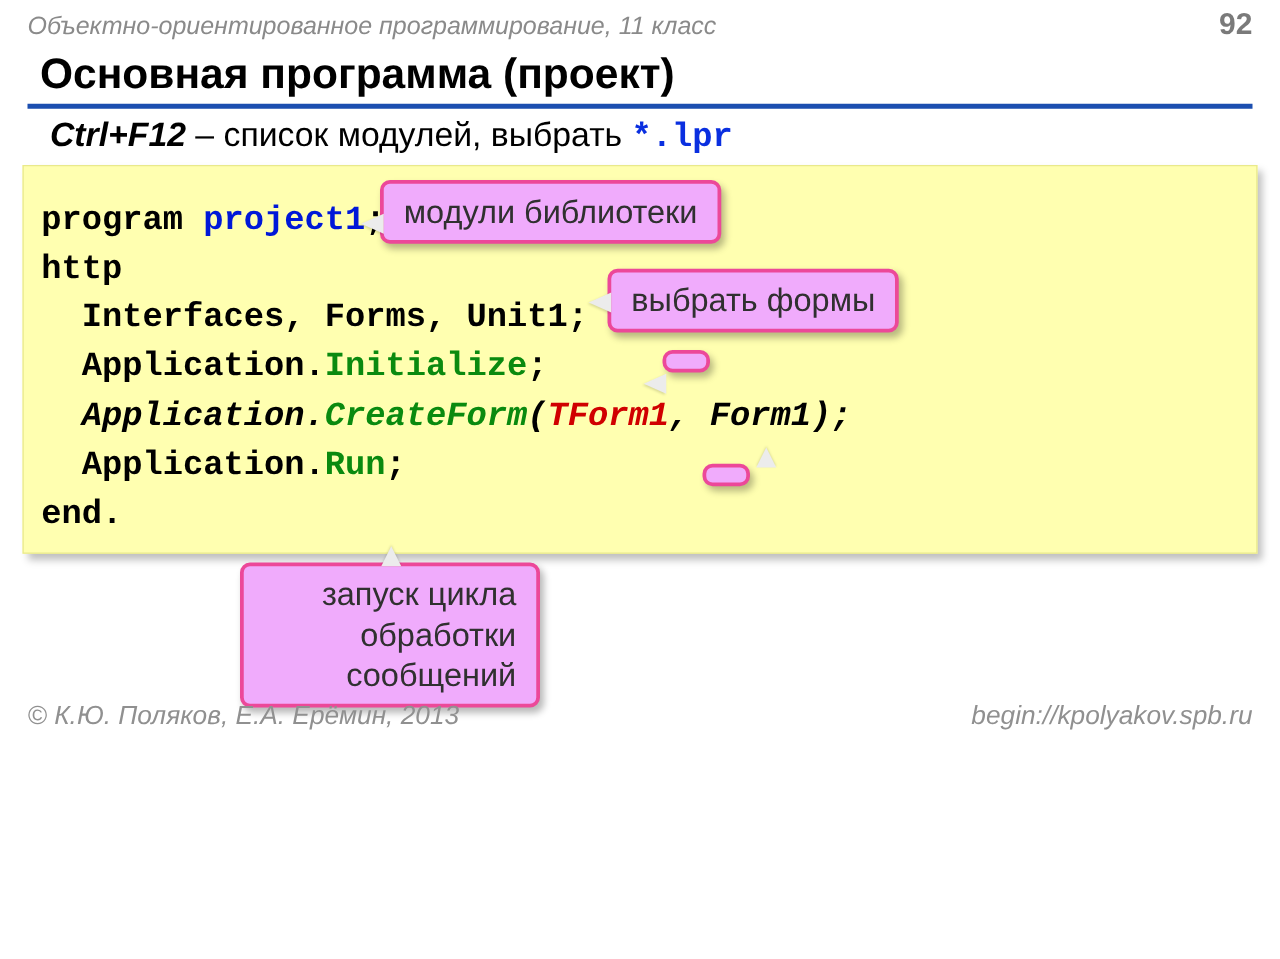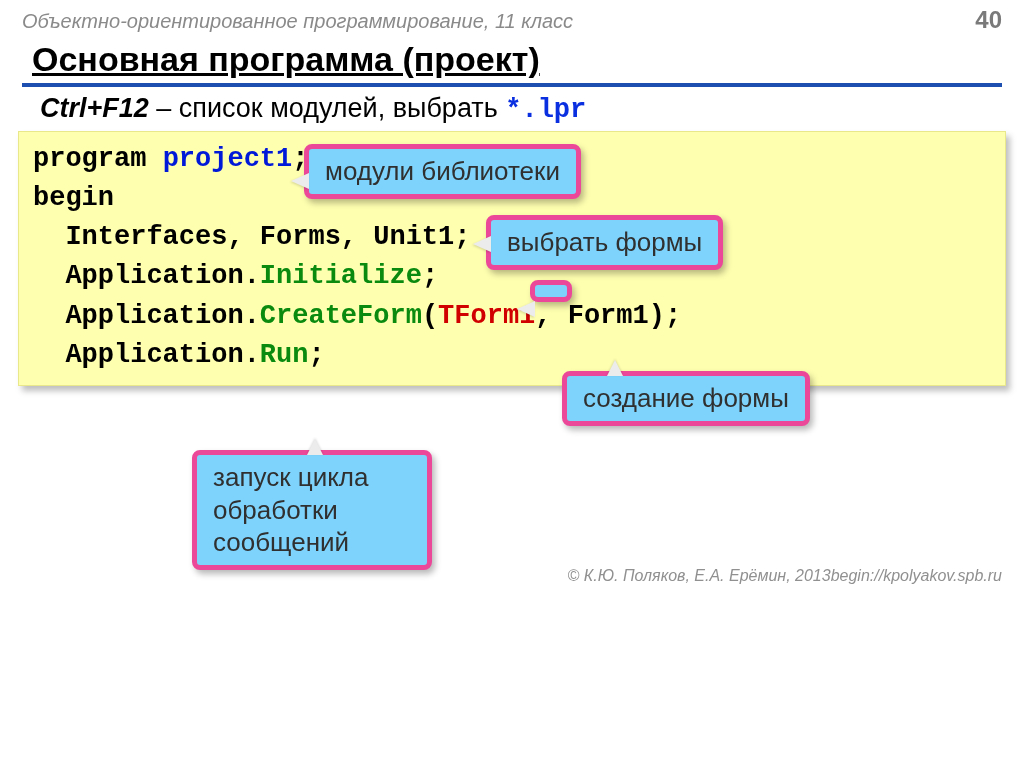--- a/index.html
+++ b/index.html
@@ -2,95 +2,95 @@
 <html><head>
 <meta charset="utf-8">
 <style>
   * { margin: 0; padding: 0; box-sizing: border-box; }
   html, body { width: 1024px; height: 767px; font-family: Arial, Helvetica, sans-serif; background: #fff; }
   .slide { position: relative; width: 1024px; height: 593px; }
 
   .header-bar { display: flex; align-items: baseline; justify-content: space-between; padding: 6px 22px 2px 22px; color: #8a8a8a; font-size: 20px; font-style: italic; }
   .page-num { font-style: normal; font-weight: bold; font-size: 24px; color: #7a7a7a; }
 
-  .title { font-size: 34px; font-weight: bold; color: #000; padding: 4px 0 4px 32px; text-decoration: underline; }
+  .title { font-size: 34px; font-weight: bold; color: #000; padding: 4px 0 4px 32px; }
   .rule { height: 4px; background: #1c4fb0; margin: 0 22px 4px 22px; }
 
   .subtitle { font-size: 27px; padding: 2px 0 6px 40px; color: #000; }
   .subtitle .kbd { font-weight: bold; font-style: italic; }
   .subtitle .blue-mono { font-family: "Courier New", monospace; color: #0a2fe0; font-weight: bold; font-style: normal; }
 
-  .code-box { position: relative; margin: 0 18px 0 18px; background: #ffffb0; border: 1px solid #e9e98c; box-shadow: 4px 5px 6px rgba(0,0,0,0.25); font-family: "Courier New", monospace; font-size: 27px; font-weight: bold; line-height: 1.45; padding: 8px 14px 10px 14px; color: #000; }
+  .code-box { position: relative; margin: 0 18px 0 18px; background: #ffffb0; border: 1px solid #e9e98c; box-shadow: 4px 5px 6px rgba(0,0,0,0.25); font-family: "Courier New", monospace; font-size: 27px; font-weight: bold; line-height: 1.45; padding: 25px 14px 10px 14px; color: #000; }
   .kw-blue { color: #0018d8; }
   .kw-green { color: #0a8a0f; text-align: right; }
   .kw-red { color: #d00000; }
 
-  .callout { position: absolute; background: #7dd3fc; border: 5px solid #ec4899; border-radius: 8px; box-shadow: 3px 4px 6px rgba(0,0,0,0.28); font-family: Arial, sans-serif; font-weight: normal; font-size: 26px; color: #303030; padding: 6px 16px; text-align: left; line-height: 1.25; white-space: normal; }
+  .callout { position: absolute; background: #f0abfc; border: 3px solid #ec4899; border-radius: 8px; box-shadow: 3px 4px 6px rgba(0,0,0,0.28); font-family: Arial, sans-serif; font-weight: normal; font-size: 26px; color: #303030; padding: 6px 16px; text-align: right; line-height: 1.25; white-space: normal; }
   .callout .tail { position: absolute; width: 0; height: 0; }
 
   
   .c1 { top: 144px; left: 304px; }
   .c1 .tail { left: -18px; top: 24px; border-top: 8px solid transparent; border-bottom: 8px solid transparent; border-right: 18px solid #ececec; filter: drop-shadow(-1px 1px 1px rgba(0,0,0,0.15)); }
 
   .c2 { top: 215px; left: 486px; }
   .c2 .tail { left: -18px; top: 16px; border-top: 8px solid transparent; border-bottom: 8px solid transparent; border-right: 18px solid #ececec; filter: drop-shadow(-1px 1px 1px rgba(0,0,0,0.15)); }
 
   .c3 { top: 280px; left: 530px; }
   .c3 .tail { left: -18px; top: 16px; border-top: 8px solid transparent; border-bottom: 8px solid transparent; border-right: 18px solid #ececec; filter: drop-shadow(-1px 1px 1px rgba(0,0,0,0.15)); }
 
   .c4 { top: 371px; left: 562px; }
   .c4 .tail { left: 40px; top: -16px; border-left: 8px solid transparent; border-right: 8px solid transparent; border-bottom: 16px solid #ececec; filter: drop-shadow(0 -1px 1px rgba(0,0,0,0.15)); }
 
   .c5 { top: 450px; left: 192px; width: 240px; }
   .c5 .tail { left: 110px; top: -16px; border-left: 8px solid transparent; border-right: 8px solid transparent; border-bottom: 16px solid #ececec; filter: drop-shadow(0 -1px 1px rgba(0,0,0,0.15)); }
 
-  .footer { position: absolute; left: 0; right: 0; bottom: 0; display: flex; justify-content: flex-end; align-items: center; padding: 6px 22px 8px 22px; color: #909090; font-size: 16px; font-style: italic; }
+  .footer { position: absolute; left: 0; right: 0; bottom: 0; display: flex; justify-content: space-between; align-items: center; padding: 6px 22px 8px 22px; color: #909090; font-size: 21px; font-style: italic; }
   .footer .copy { }
   .footer .url { }
 </style>
 </head>
 <body>
 
 <div class="slide">
 
   <div class="header-bar">
     <span>Объектно-ориентированное программирование, 11 класс</span>
-    <span class="page-num">40</span>
+    <span class="page-num">92</span>
   </div>
 
   <div class="title">Основная программа (проект)</div>
   <div class="rule"></div>
 
   <div class="subtitle">
     <span class="kbd">Ctrl+F12</span><span> – список модулей, выбрать </span><span class="blue-mono">*.lpr</span>
   </div>
 
   <div class="code-box">
     <div><span>program </span><span class="kw-blue">project1</span><span>;</span></div>
-    <div>begin</div>
+    <div>http</div>
     <div style="white-space:pre;">  Interfaces, Forms, Unit1;</div>
     <div style="white-space:pre;"><span>  Application.</span><span class="kw-green">Initialize</span><span>;</span></div>
-    <div style="white-space:pre;"><span>  Application.</span><span class="kw-green">CreateForm</span><span>(</span><span class="kw-red">TForm1</span><span>, Form1);</span></div>
+    <div style="white-space:pre;font-style:italic;"><span>  Application.</span><span class="kw-green">CreateForm</span><span>(</span><span class="kw-red">TForm1</span><span>, Form1);</span></div>
     <div style="white-space:pre;"><span>  Application.</span><span class="kw-green">Run</span><span>;</span></div>
+    <div>end.</div>
   </div>
 
   <div class="callout c1">
     <span class="tail"></span>
     <span>модули библиотеки</span>
   </div>
   <div class="callout c2">
     <span class="tail"></span>
     <span>выбрать формы</span>
   </div>
   <div class="callout c3">
     <span class="tail"></span>
   </div>
   <div class="callout c4">
     <span class="tail"></span>
-    <span>создание формы</span>
   </div>
   <div class="callout c5">
     <span class="tail"></span>
     <span>запуск цикла обработки сообщений</span>
   </div>
 
   <div class="footer">
     <span class="copy">© К.Ю. Поляков, Е.А. Ерёмин, 2013</span>
     <span class="url">begin://kpolyakov.spb.ru</span>
   </div>

